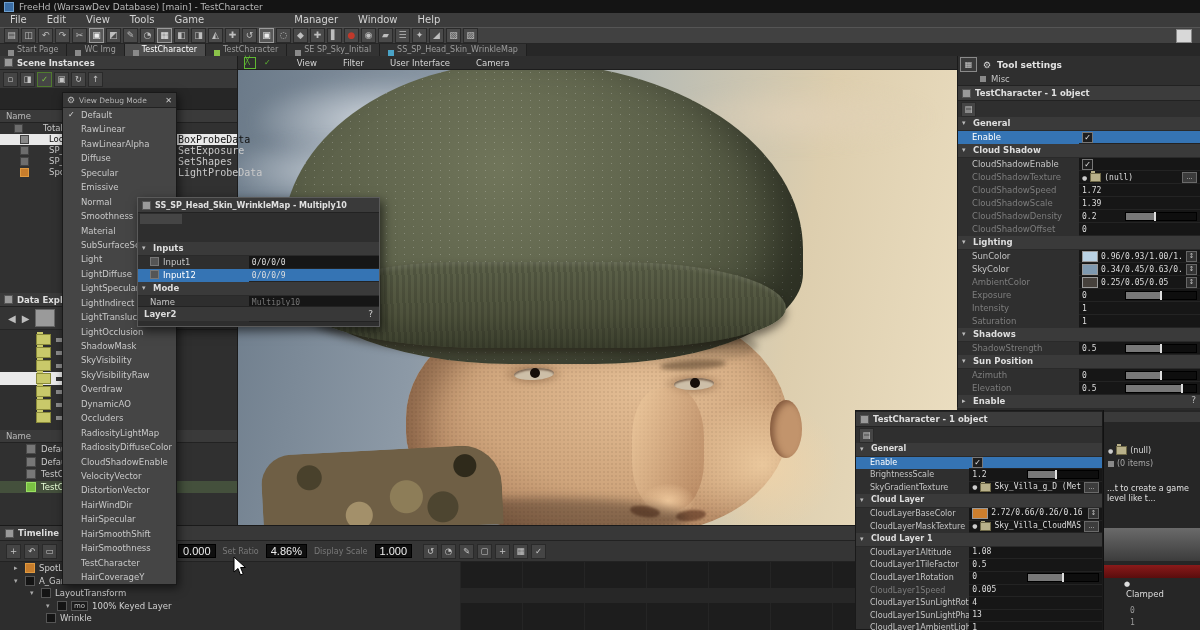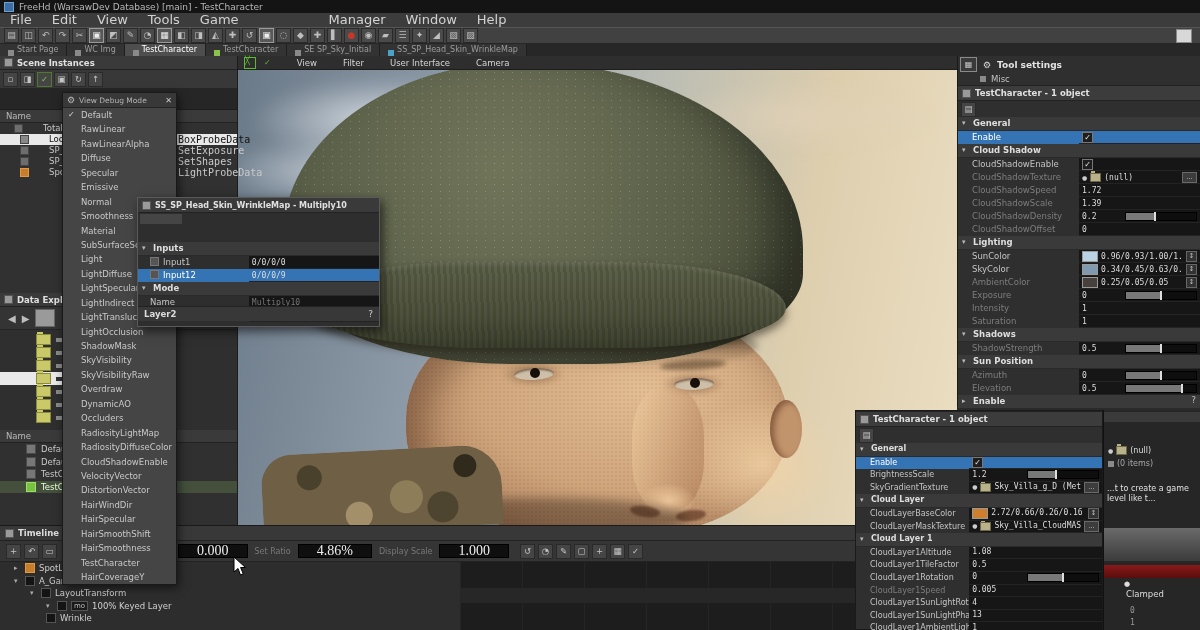--- a/index.html
+++ b/index.html
@@ -5,21 +5,21 @@
   html,body{margin:0;padding:0;width:1200px;height:630px;overflow:hidden;background:#2b2b2b;
     font-family:"DejaVu Sans",sans-serif;color:#c8c8c8;-webkit-font-smoothing:antialiased}
   .abs{position:absolute}
   #stage{position:relative;width:1200px;height:630px;overflow:hidden}
 
   
   .titlebar{left:0;top:0;width:1200px;height:13px;background:#141414;display:flex;align-items:center;gap:5px;padding-left:4px;box-sizing:border-box}
   .app-ico{width:8px;height:8px;background:#3b6ea5;border:1px solid #6fa0cf;flex:none}
   .title-text{font-size:9px;color:#b8b8b8;white-space:nowrap}
   .menubar{left:0;top:13px;width:1200px;height:14px;background:#3c3c3c;display:flex;align-items:center}
-  .menu-item{font-size:13px;color:#d2d2d2;padding:0 10px;line-height:14px}
+  .menu-item{font-size:10px;color:#d2d2d2;padding:0 10px;line-height:14px}
   .menu-item.gap{margin-left:70px}
   .toolbar{left:0;top:27px;width:1200px;height:17px;background:#414141;border-top:1px solid #555;border-bottom:1px solid #262626;display:flex;align-items:center;padding-left:3px;box-sizing:border-box}
   .tbico{width:13px;height:13px;margin:0 1px;background:#4a4a4a;border:1px solid #2a2a2a;color:#bfbfbf;font-size:9px;line-height:13px;text-align:center;flex:none}
   .tbico.lit{border-color:#9a9a9a;background:#585858;color:#eee}
   .tbico.red{color:#c0392b}
   .corner-btn{right:8px;top:29px;width:14px;height:12px;background:#d8d8d8;border:1px solid #888}
   .tabbar{left:0;top:44px;width:1200px;height:12px;background:#272727;display:flex;align-items:center}
   .tab{display:flex;align-items:flex-end;gap:3px;font-size:8px;color:#9c9c9c;background:#333;border-right:1px solid #1f1f1f;padding:0 8px;height:12px;line-height:12px;white-space:nowrap}
   .tab.active{background:#4e4e4e;color:#fff}
   .tab-ico{width:6px;height:6px;background:#8a8a8a;flex:none}
@@ -139,21 +139,21 @@
   .al-panel{left:0;top:430px;width:238px;height:96px;background:#303030;border-right:1px solid #1c1c1c;box-sizing:border-box}
   .al-row{display:flex;align-items:center;gap:5px;height:12.5px;padding-left:26px;font-size:8.5px;color:#c9c9c9}
   .al-ico{width:8px;height:8px;background:#777;border:1px solid #4a4a4a;flex:none}
   .al-row.sel{background:#44503c;color:#e8ffd8}
   .al-row.sel .al-ico{background:#7ac143;border-color:#9ae063}
 
   
   .timeline{left:0;top:525px;width:957px;height:105px;background:#2d2d2d;border-top:1px solid #1a1a1a;box-sizing:border-box}
   .tl-head{display:flex;align-items:center;gap:4px;height:14px;background:#383838;border-bottom:1px solid #222;padding-left:5px;font-size:8.5px;font-weight:bold;color:#ddd}
   .tl-bar{display:flex;align-items:center;gap:3px;height:20px;background:#353535;border-bottom:1px solid #222;padding-left:6px}
-  .tl-field{background:#0f0f0f;border:1px solid #000;color:#eee;font-family:Liberation Serif, serif;font-size:14px;padding:0 18px;height:12px;line-height:12px}
+  .tl-field{background:#0f0f0f;border:1px solid #000;color:#eee;font-family:Liberation Sans, sans-serif;font-size:11px;padding:0 4px;height:12px;line-height:12px}
   .tl-lbl{color:#787878;font-size:8px;margin:0 4px}
   .tl-body{position:relative;height:71px}
   .tl-track{position:absolute;left:460px;top:0;width:497px;height:71px;background:#1d1d1d;
     background-image:repeating-linear-gradient(90deg,rgba(255,255,255,.035) 0 1px,transparent 1px 62px)}
   .tl-band{position:absolute;left:460px;top:26px;width:497px;height:15px;background:#272727}
   .t-row{display:flex;align-items:center;gap:4px;height:12.5px;font-size:8.5px;color:#cfcfcf;white-space:nowrap}
   .t-row.lvl0{padding-left:14px}.t-row.lvl1{padding-left:30px}.t-row.lvl2{padding-left:46px}
   .t-arr{font-size:7px;color:#aaa;width:7px}
   .t-ico{width:8px;height:8px;background:#141414;border:1px solid #555;flex:none}
   .t-row.spot .t-ico{background:#c77d2c;border-color:#e09a40}

